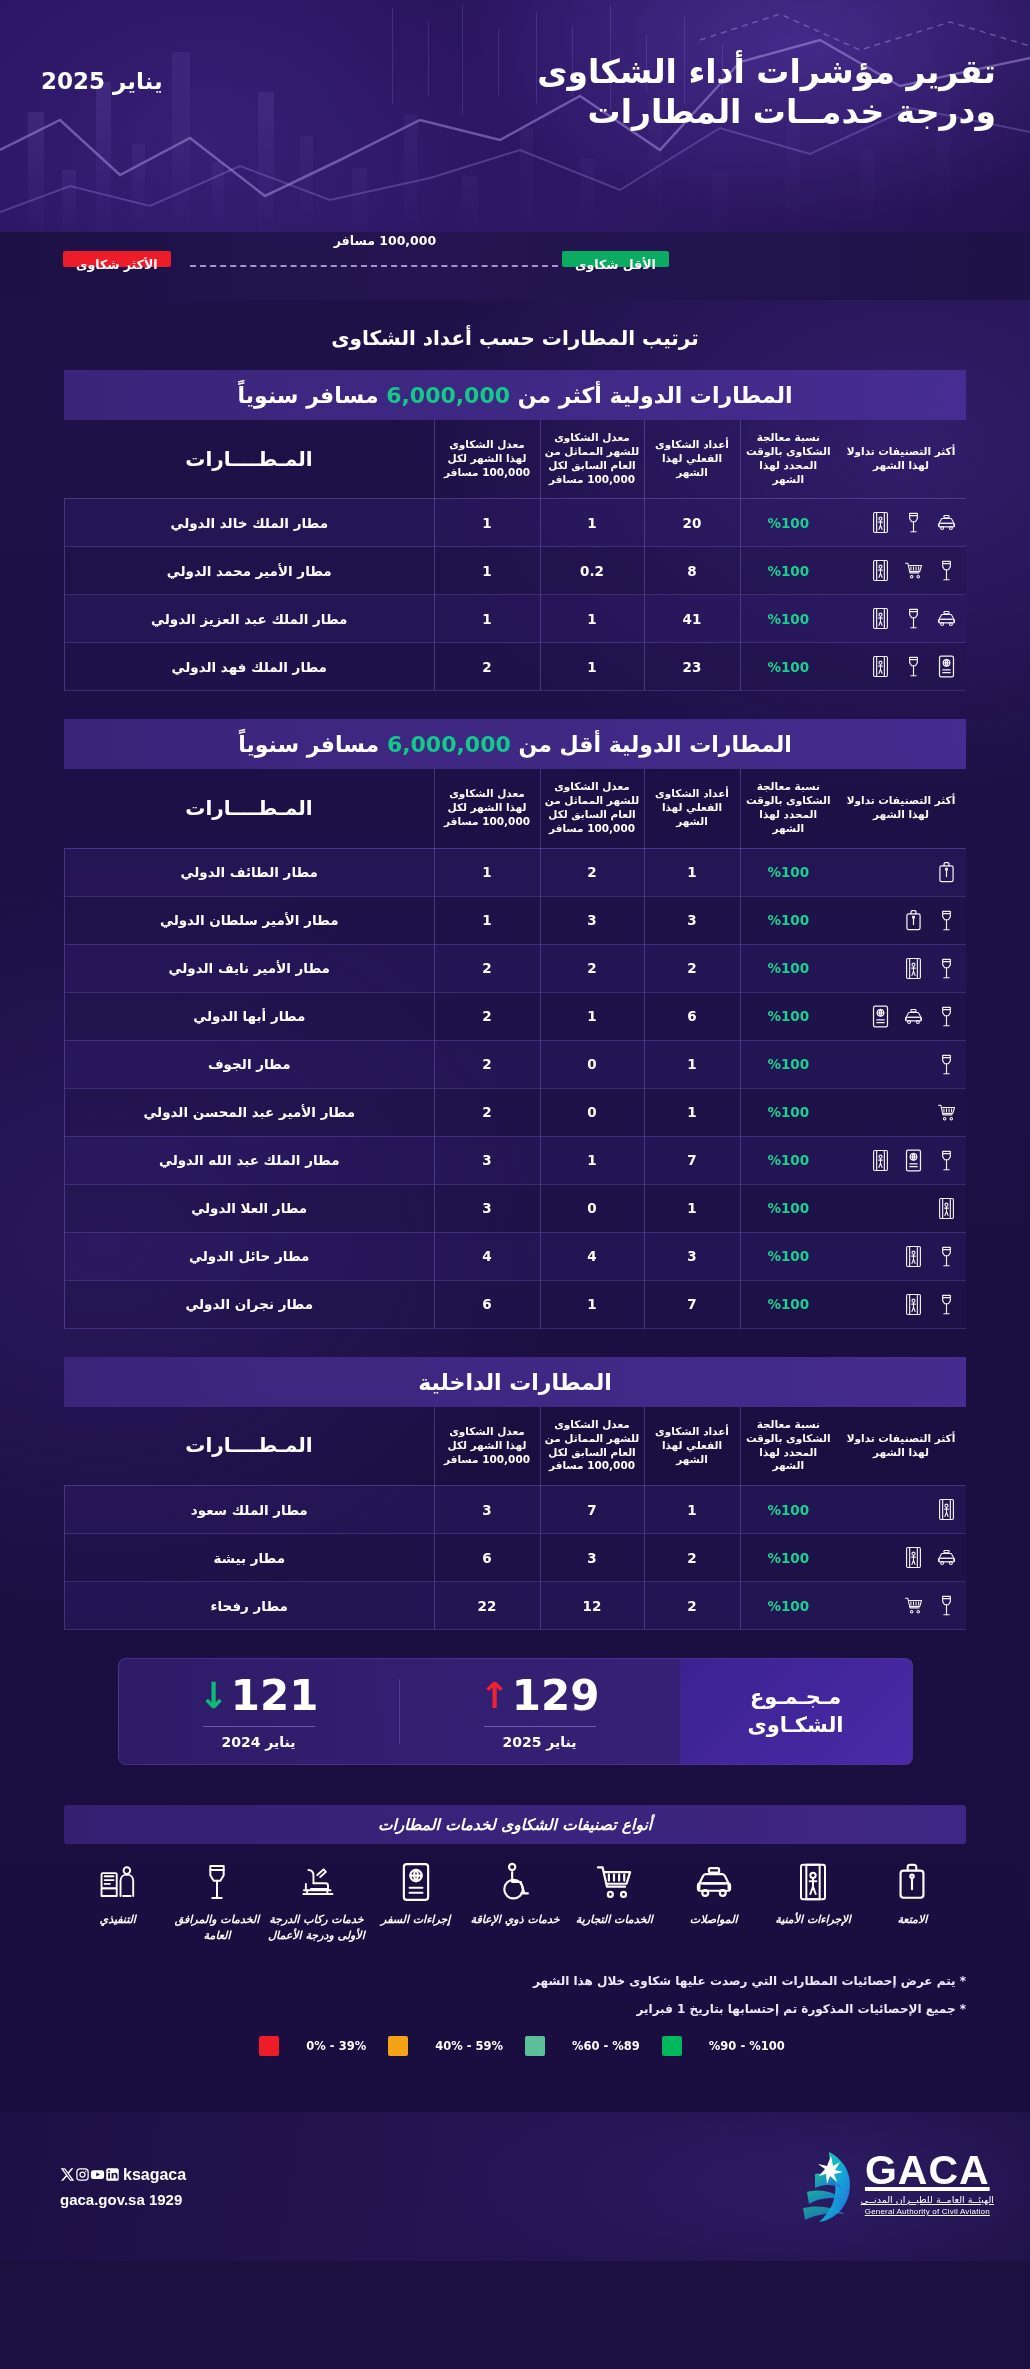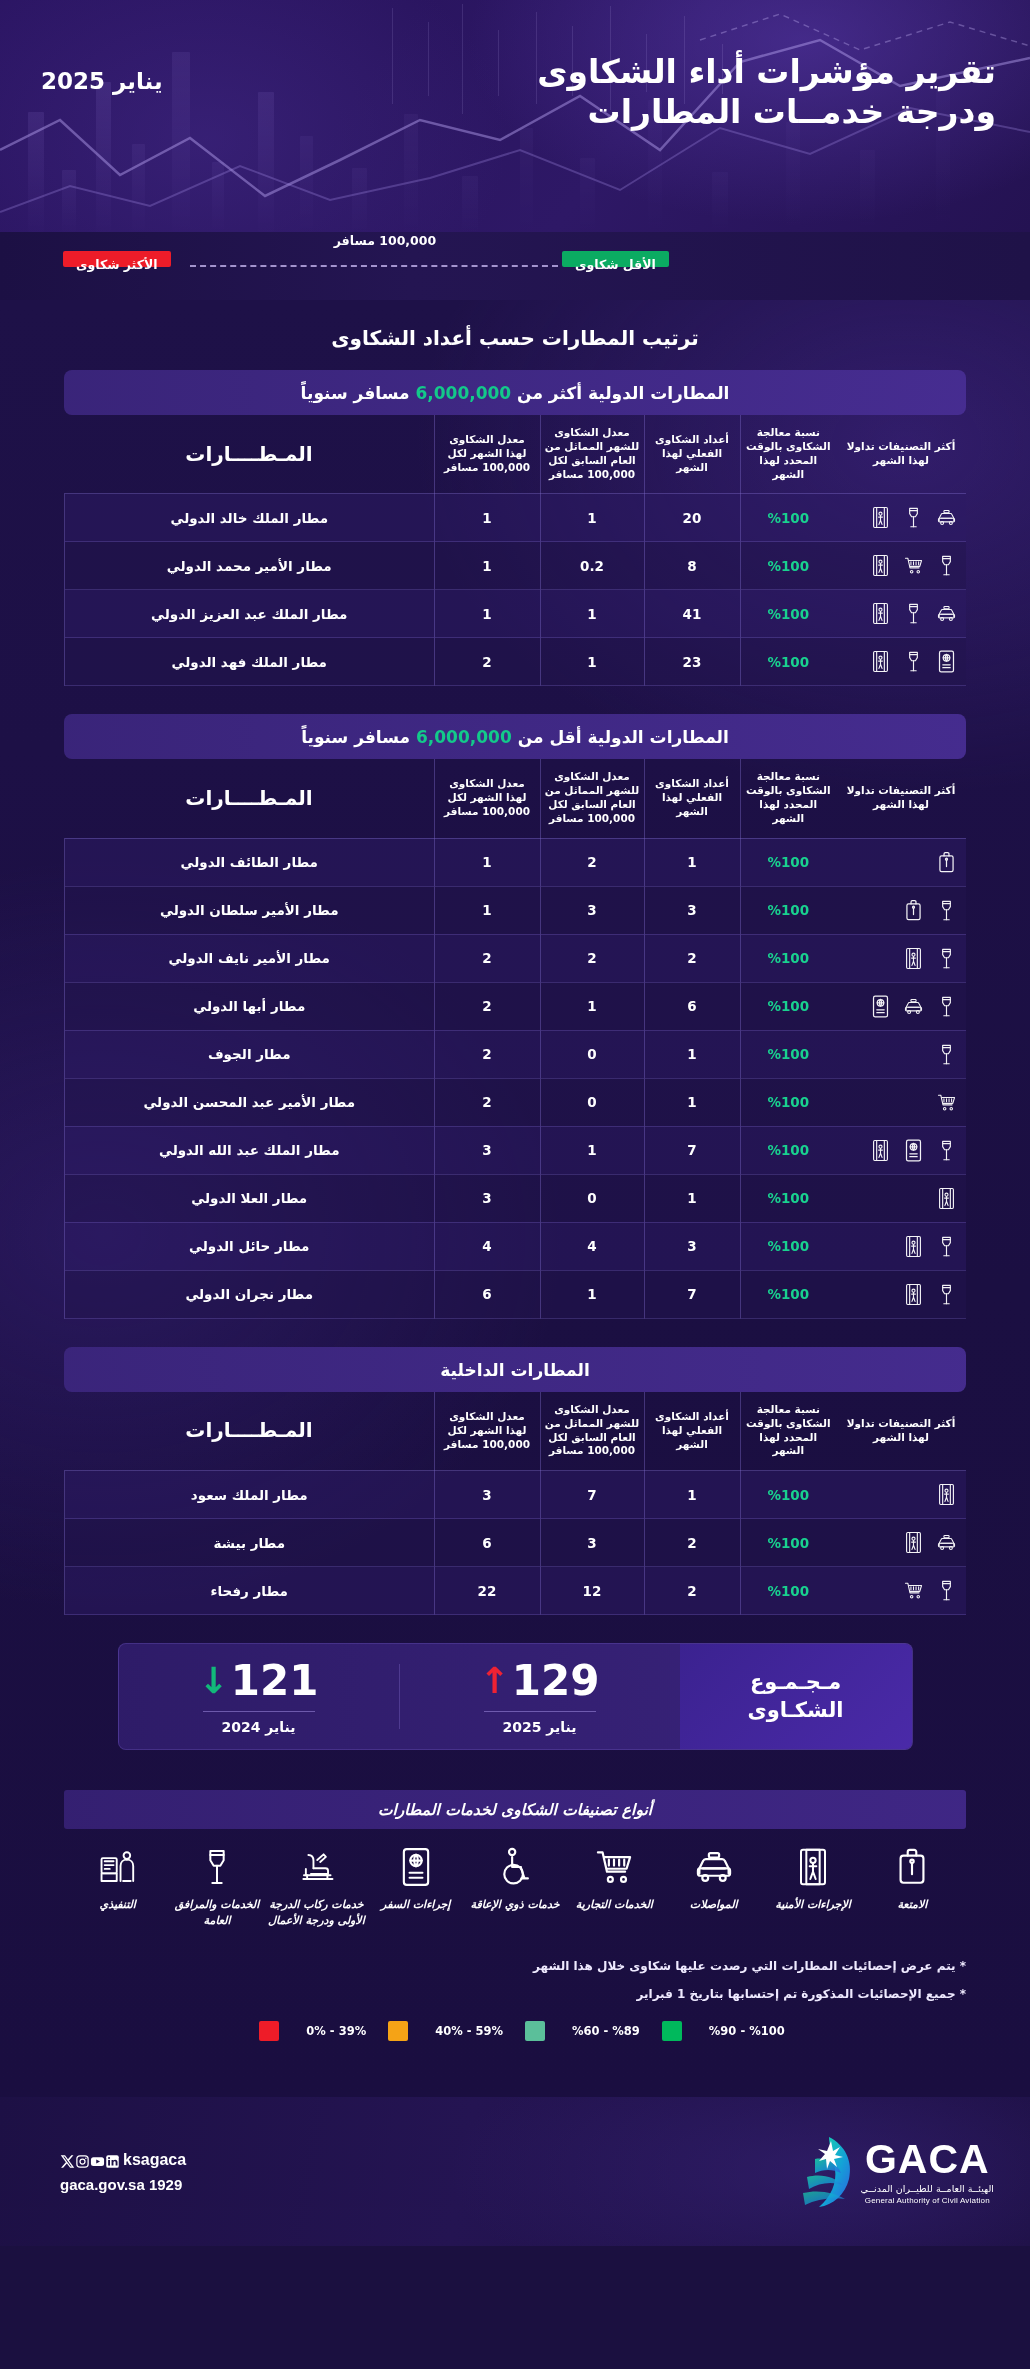--- a/index.html
+++ b/index.html
@@ -77,23 +77,23 @@
   
   .sec-title {
     text-align: center; font-size: 20px; font-weight: 700;
     color: #ffffff; padding: 26px 0 20px;
   }
 
   
   .table-block { width: 902px; margin: 0 auto 28px; }
   .table-banner {
     background: linear-gradient(90deg, rgba(60,38,126,.92), rgba(72,46,148,.92));
-    border-radius: 8px;
+    border-radius: 0;
     text-align: center;
-    font-size: 17px; font-weight: 700;
+    font-size: 22px; font-weight: 700;
     padding: 13px 12px 12px;
     letter-spacing: .2px;
   }
   .table-banner .hl { color: #13c98a; font-weight: 800; }
 
   table.gt { width: 100%; border-collapse: collapse; table-layout: fixed; }
   table.gt th, table.gt td {
     border-left: 1px solid rgba(124,104,200,.42);
     vertical-align: middle;
     text-align: center;
@@ -179,28 +179,28 @@
   
   .footer {
     position: relative; height: 149px;
     background:
       radial-gradient(ellipse 520px 200px at 80% 50%, rgba(60,38,128,.5), transparent 72%),
       linear-gradient(100deg, #1d1045 0%, #241452 45%, #1c0f42 100%);
     display: flex; align-items: center; justify-content: space-between;
     padding: 0 36px 0 60px;
     overflow: hidden;
   }
-  .logo-area { display: flex; align-items: center; gap: 6px; }
+  .logo-area { display: flex; gap: 6px; text-decoration: underline; }
   .logo-txt { text-align: center; }
   .logo-gaca { font-family: "Liberation Sans", sans-serif; font-size: 41px; font-weight: 800; letter-spacing: 1px; line-height: .98; }
   .logo-ar { font-size: 9.5px; letter-spacing: 1.6px; margin-top: 4px; }
   .logo-en { font-family: "Liberation Sans", sans-serif; font-size: 8px; letter-spacing: .2px; margin-top: 2px; }
   .logo-mark { width: 62px; height: 74px; }
   .contact { text-align: left; direction: ltr; }
-  .contact-row1 { display: flex; align-items: flex-end; justify-content: flex-end; }
+  .contact-row1 { display: flex; align-items: center; justify-content: flex-end; }
   .sm { width: 15px; height: 15px; }
   .sm svg { width: 100%; height: 100%; display: block; }
   .handle { font-family: "Liberation Sans", sans-serif; font-size: 16px; font-weight: 600; margin-left: 3px; }
   .contact-row2 { font-family: "Liberation Sans", sans-serif; font-size: 15px; font-weight: 700; margin-top: 7px; }
 </style>
 </head>
 <body>
 
 <div class="hero">
   <div class="hero-bars">

